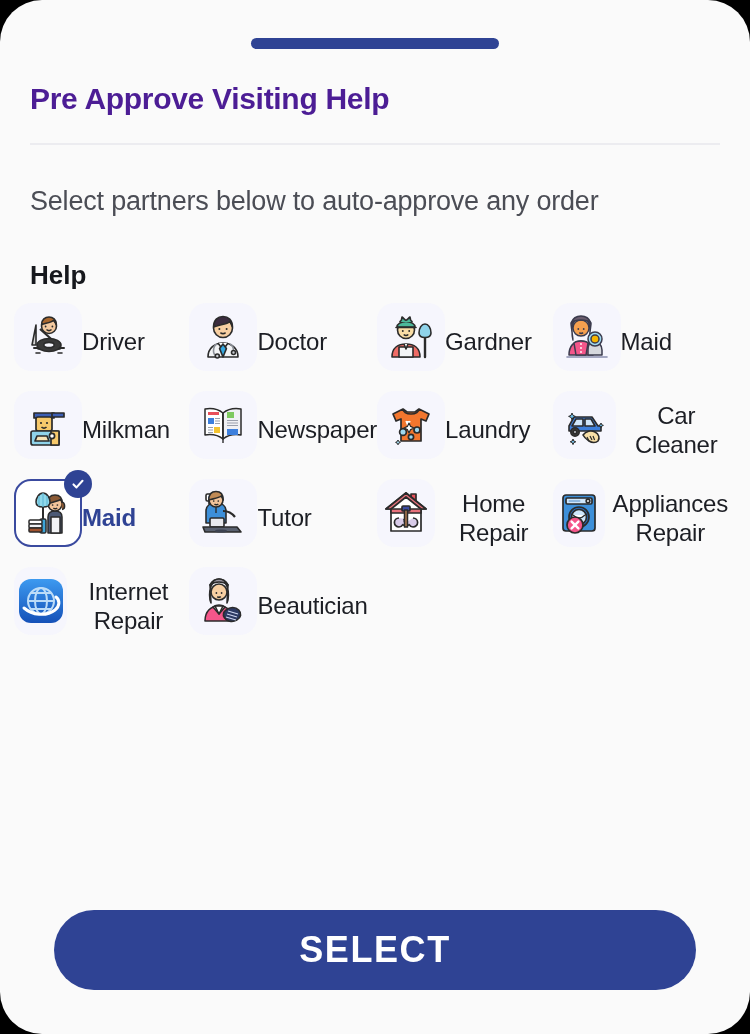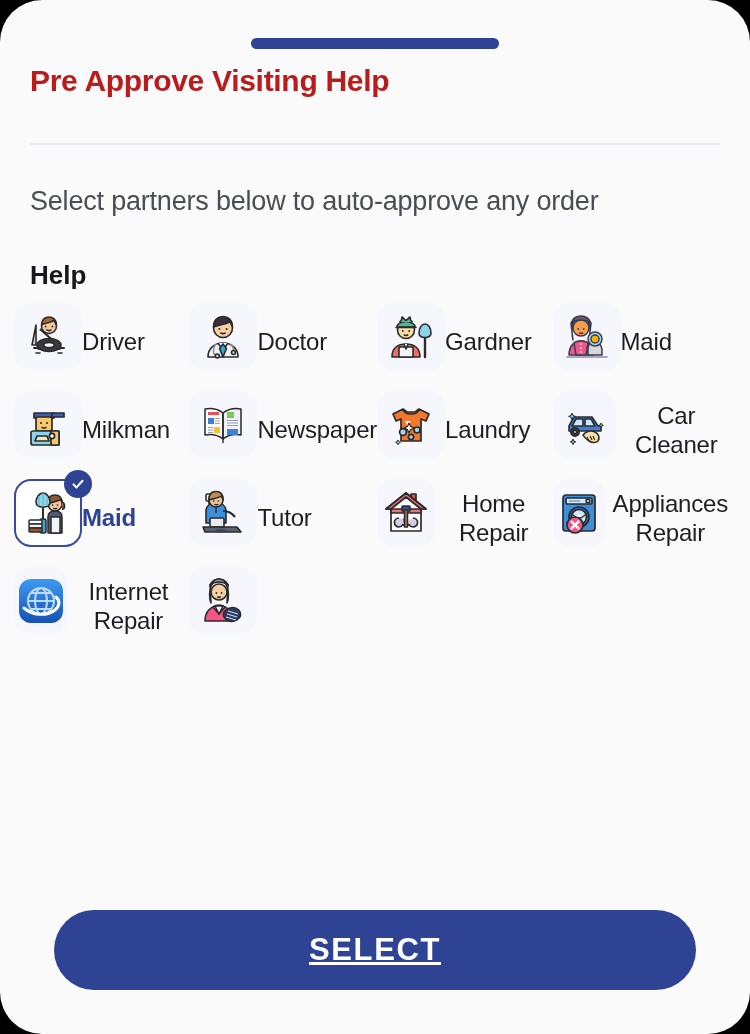--- a/index.html
+++ b/index.html
@@ -34,25 +34,25 @@
   .handle {
     width: 248px;
     height: 11px;
     border-radius: 6px;
     background: #2f4394;
   }
 
   
   .title {
     position: absolute;
-    left: 30px; top: 64px;
+    left: 30px; top: 82px;
     font-size: 30px;
     font-weight: bold;
     letter-spacing: -0.3px;
-    color: #b91c1c;
+    color: #4c1d95;
   }
   .divider {
     position: absolute;
     left: 30px; top: 143px;
     width: 690px;
     height: 1.5px;
     background: #ececf0;
   }
   .subtitle {
     position: absolute;
@@ -135,25 +135,24 @@
     position: absolute;
     left: 54px;
     top: 910px;
     width: 642px;
     height: 80px;
     border: none;
     border-radius: 40px;
     background: #2f4394;
     color: #ffffff;
     font-family: "Liberation Sans", sans-serif;
-    font-size: 31px;
+    font-size: 36px;
     font-weight: bold;
     letter-spacing: 1.6px;
     cursor: pointer;
-    text-decoration: underline;
   }
 </style>
 </head>
 <body>
 
 <div class="sheet">
 
   <div class="handle-wrap">
     <div class="handle"></div>
   </div>
@@ -482,17 +481,18 @@
                 <circle cx="24.6" cy="18" r="0.9" fill="#2b2b2b" stroke="none"></circle>
                 <path d="M20.3 21.6c1.2 1 2.6 1 3.4 0" fill="none"></path>
                 <path d="M31 33c5-2 10 0 12 4s0 8-5 9-10-2-11-6 1-6 4-7z" fill="#2d3a63" transform="rotate(-18 36 40)"></path>
                 <g stroke="#cfd6f0" stroke-width="1.1">
                   <path d="M31 36l10 3M30 39l10 3M29 42l10 3"></path>
                 </g>
               </g>
             </svg>
           </span>
         </div>
+        <div class="label">Beautician</div>
       </div>
     </div>
 
   <button class="select-btn">SELECT</button>
 </div>
 
 </body></html>

